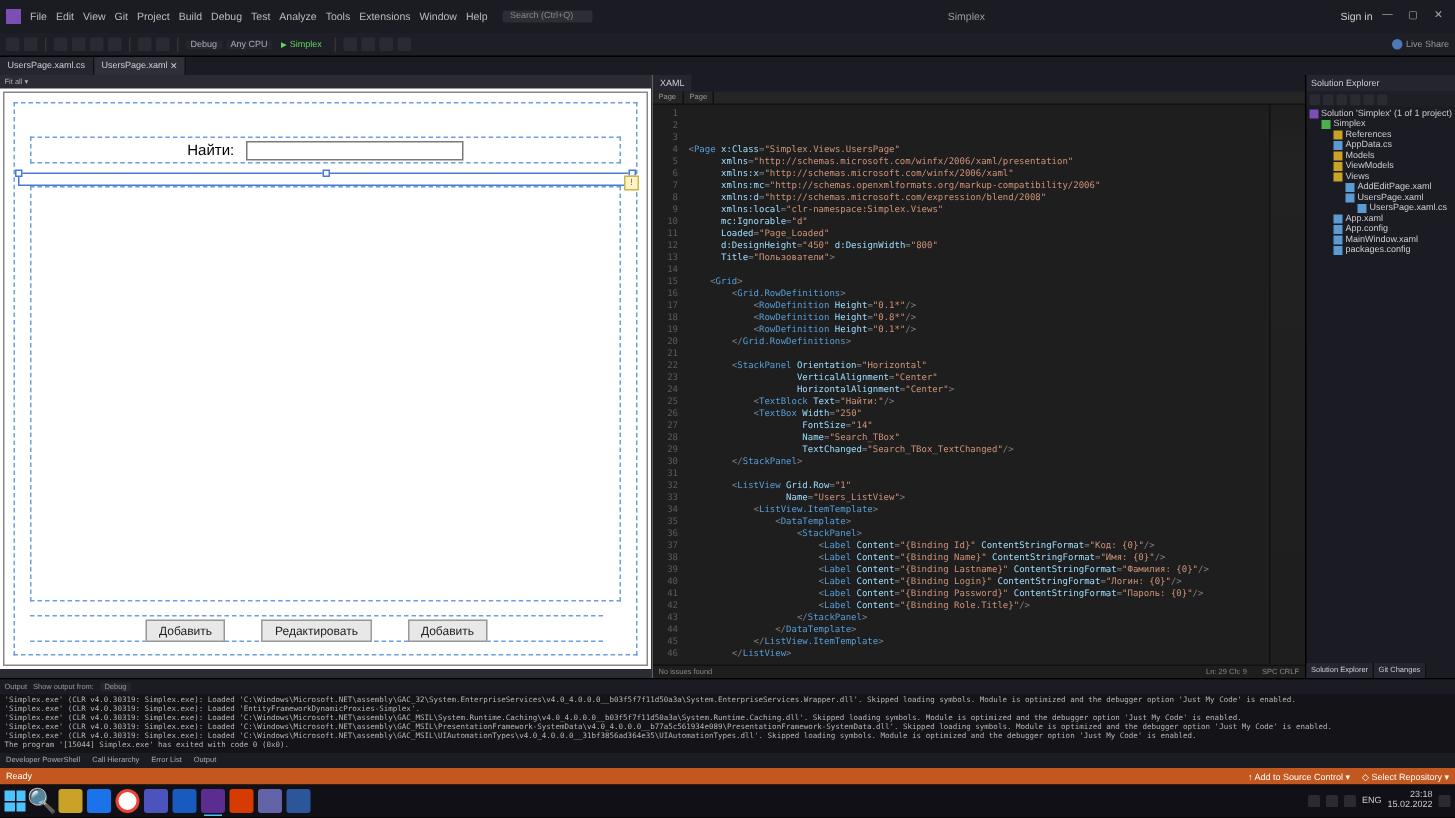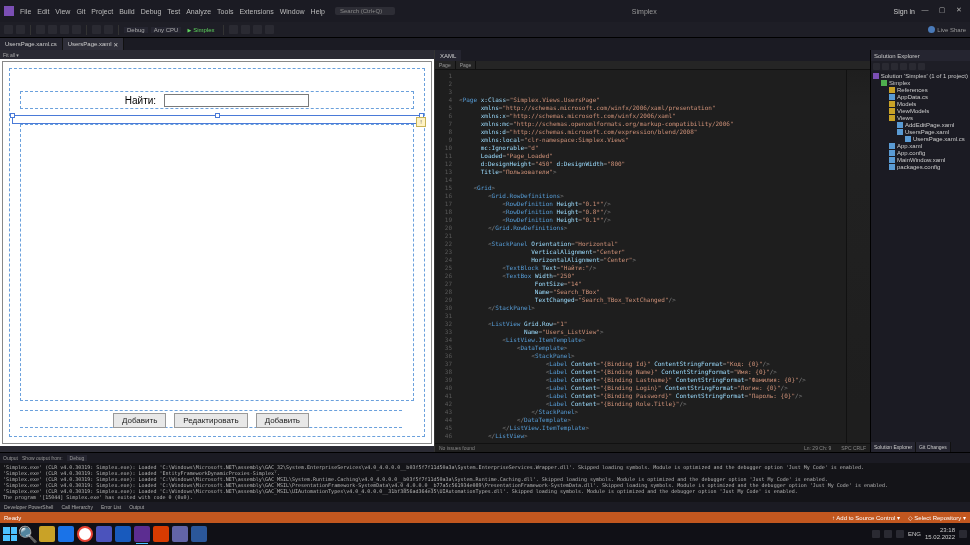--- a/index.html
+++ b/index.html
@@ -40,21 +40,21 @@
   .designer-surface { flex: 1; background: #fff; margin: 2px; border: 1px solid #888; position: relative; }
   .design-root { position: absolute; inset: 6px; border: 1px dashed #6aa0dc; }
   .design-search { position: absolute; left: 10px; right: 10px; top: 22px; height: 18px; display: flex; align-items: center; justify-content: center; gap: 8px; border: 1px dashed #6aa0dc; }
   .design-search label { font-size: 10px; color: #000; }
   .design-search .tb { width: 145px; height: 13px; border: 1px solid #7a7a7a; background: #fff; }
   .design-list-sel { position: absolute; left: 2px; right: 2px; top: 46px; height: 9px; border: 1px solid #4a7ad8; }
   .design-list-sel .handle { position: absolute; width: 5px; height: 5px; background: #fff; border: 1px solid #4a7ad8; }
   .design-list-sel .h-tl { top: -3px; left: -3px; } .design-list-sel .h-tr { top: -3px; right: -3px; }
   .design-list-sel .h-tm { top: -3px; left: 50%; margin-left: -2px; }
   .design-list { position: absolute; left: 10px; right: 10px; top: 55px; bottom: 35px; border: 1px dashed #6aa0dc; }
-  .design-btns { position: absolute; left: 10px; right: 22px; bottom: 8px; height: 18px; display: flex; align-items: center; justify-content: center; gap: 8px; border-top: 1px dashed #6aa0dc; border-bottom: 1px dashed #6aa0dc; padding-top: 2px; }
+  .design-btns { position: absolute; left: 10px; right: 22px; bottom: 8px; height: 18px; display: flex; align-items: center; justify-content: center; gap: 24px; border-top: 1px dashed #6aa0dc; border-bottom: 1px dashed #6aa0dc; padding-top: 2px; }
   .design-btns button { font-size: 8px; padding: 2px 8px; background: #e8e8e8; border: 1px solid #999; color: #222; }
   .badge { position: absolute; right: -2px; top: 48px; width: 10px; height: 10px; background: #fff3c4; border: 1px solid #c9b458; font-size: 6px; text-align: center; line-height: 8px; color: #666; }
   .splitter { height: 6px; background: #2b2b34; }
 
   
   .code-pane { flex: 1; background: #1e1e1e; display: flex; flex-direction: column; min-width: 0; }
   .code-tabs { height: 11px; background: #1b1b23; display: flex; align-items: center; font-size: 6px; color: #ccc; }
   .code-tabs .ctab { padding: 0 5px; background: #252530; height: 100%; display: flex; align-items: center; }
   .code-tabs .sp { flex: 1; }
   .code-nav { height: 9px; background: #252525; border-bottom: 1px solid #111; display: flex; font-size: 5px; color: #999; }

